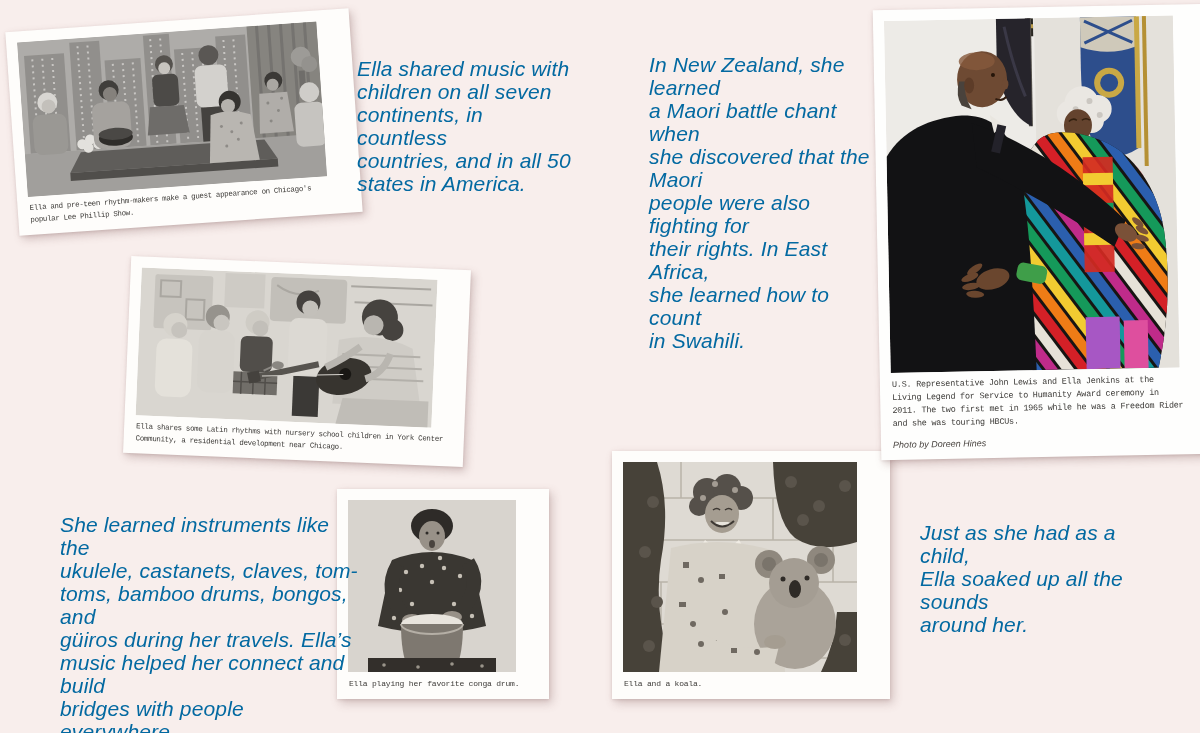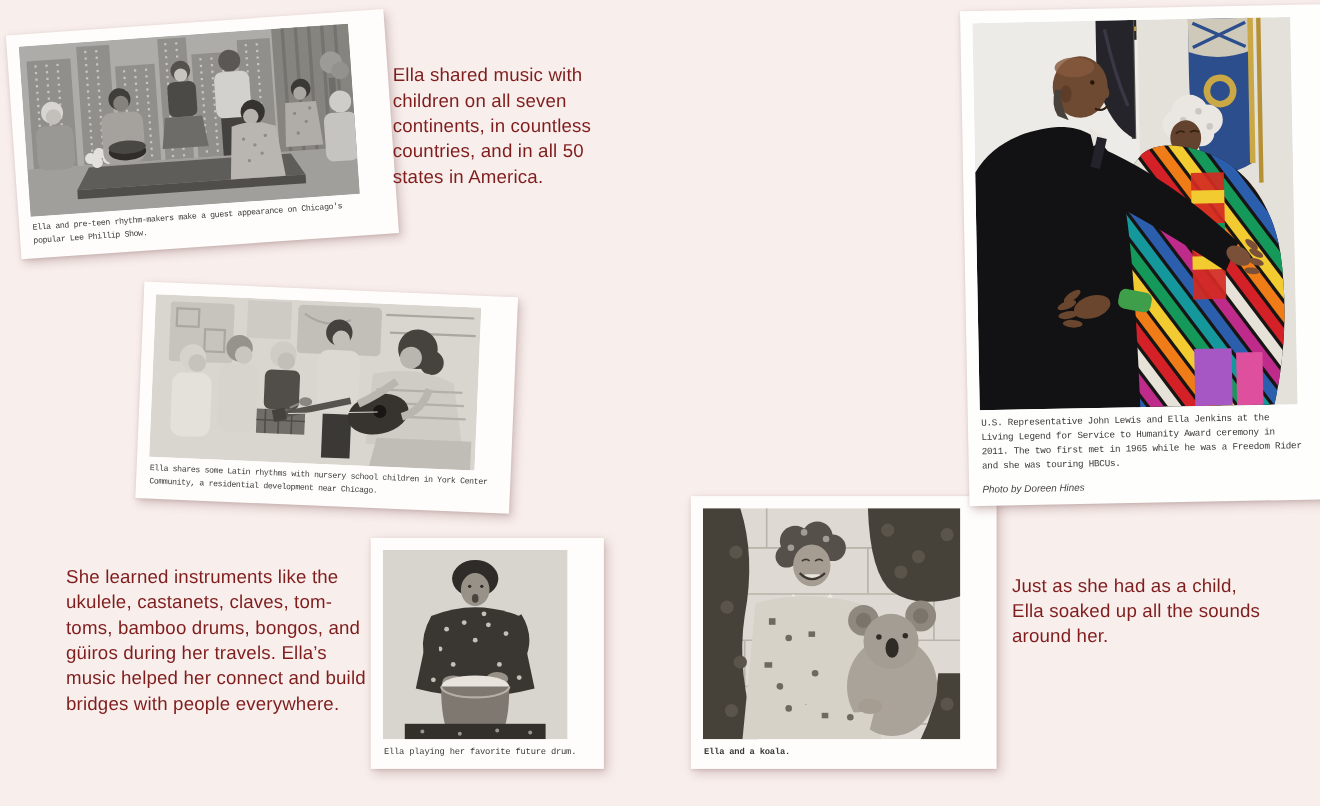--- a/index.html
+++ b/index.html
@@ -4,22 +4,22 @@
 <style>
   html,body{margin:0;padding:0;}
   .spread{
     position:relative; width:1200px; height:733px; overflow:hidden;
     background:#f8eeec;
     font-family:"Liberation Sans", sans-serif;
   }
   
   .body-text{
     position:absolute; margin:0;
-    font-size:17px; line-height:23px; letter-spacing:.15px;
-    color:#7f1d1d; white-space:pre-line;
+    font-size:21px; line-height:23px; letter-spacing:.15px;
+    color:#0369a1; white-space:pre-line;font-style:italic;
   }
   .para{margin:0 0 22px 0; white-space:pre-line;}
   
   .polaroid{
     position:absolute; margin:0; background:#fefdfb;
     padding:11px 11px 0 11px;
     box-shadow:3px 4px 9px rgba(124,84,84,.30), 0 1px 3px rgba(124,84,84,.18);
   }
   .polaroid svg{display:block;}
   .cap{
@@ -30,21 +30,21 @@
   .cap-xs{font-size:7.5px; line-height:11.5px; letter-spacing:-.35px;}
   .cap-sm{font-size:8px; line-height:12px; letter-spacing:-.2px;}
   .cap-md{font-size:8.5px; line-height:13px; letter-spacing:-.25px;}
   .credit{
     font-family:"Liberation Sans", sans-serif; font-style:italic;
     font-size:9px; color:#4a4541; padding:0 1px 10px 1px; margin:0;
   }
   .p1{left:12px; top:20px; width:322px; transform:rotate(-4deg);}
   .p2{left:127px; top:263px; width:318px; transform:rotate(2.4deg);}
   .p3{left:337px; top:489px; width:190px;}
-  .p4{left:628px; top:451px; width:256px;font-weight:bold;}
+  .p4{left:612px; top:451px; width:256px;}
   .p5{left:877px; top:7px; width:311px; transform:rotate(-1.1deg); background:#fefefd;}
   .t-intro{left:357px; top:57px; width:220px;}
   .t-songs{left:649px; top:53px; width:225px; position:absolute; color:#1b1b1d;}
   .t-instruments{left:60px; top:513px; width:300px;}
   .t-soaked{left:920px; top:521px; width:250px;}
 </style>
 </head>
 <body>
 
 <div class="spread" style="background: rgb(248, 238, 236);">
@@ -229,21 +229,21 @@
       <path d="M53 124 q0 30 7 44 h48 q7 -14 7 -44 Z" fill="#7e7870"></path>
       <path d="M53 124 a31 10 0 0 0 62 0" fill="none" stroke="#b5afa6" stroke-width="2"></path>
       <rect x="20" y="158" width="128" height="14" fill="#332f2b"></rect>
       <g fill="#9a948a">
           <circle cx="36" cy="165" r="1.8"></circle>
           <circle cx="70" cy="167" r="1.8"></circle>
           <circle cx="104" cy="164" r="1.8"></circle>
           <circle cx="134" cy="166" r="1.8"></circle>
         </g>
     </svg>
-    <figcaption class="cap cap-sm">Ella playing her favorite future drum.</figcaption>
+    <figcaption class="cap cap-sm">Ella playing her favorite conga drum.</figcaption>
   </figure>
 
   <figure class="polaroid p4">
     <svg viewBox="0 0 234 210" width="234" height="210">
       <rect width="234" height="210" fill="#dedad3"></rect>
       <g stroke="#b9b3a9" stroke-width="1.5">
         <line x1="0" y1="36" x2="234" y2="36"></line>
           <line x1="0" y1="78" x2="234" y2="78"></line>
           <line x1="0" y1="120" x2="234" y2="120"></line>
         <line x1="0" y1="162" x2="234" y2="162"></line>
@@ -418,20 +418,27 @@
     <p class="credit">Photo by Doreen Hines</p>
   </figure>
 
   <p class="body-text t-intro">Ella shared music with
 children on all seven
 continents, in countless
 countries, and in all 50
 states in America.</p>
 
   <div class="t-songs">
+    <p class="para body-text" style="position:static">In New Zealand, she learned
+a Maori battle chant when
+she discovered that the Maori
+people were also fighting for
+their rights. In East Africa,
+she learned how to count
+in Swahili.</p>
   </div>
 
   <p class="body-text t-instruments">She learned instruments like the
 ukulele, castanets, claves, tom-
 toms, bamboo drums, bongos, and
 güiros during her travels. Ella’s
 music helped her connect and build
 bridges with people everywhere.</p>
 
   <p class="body-text t-soaked">Just as she had as a child,

